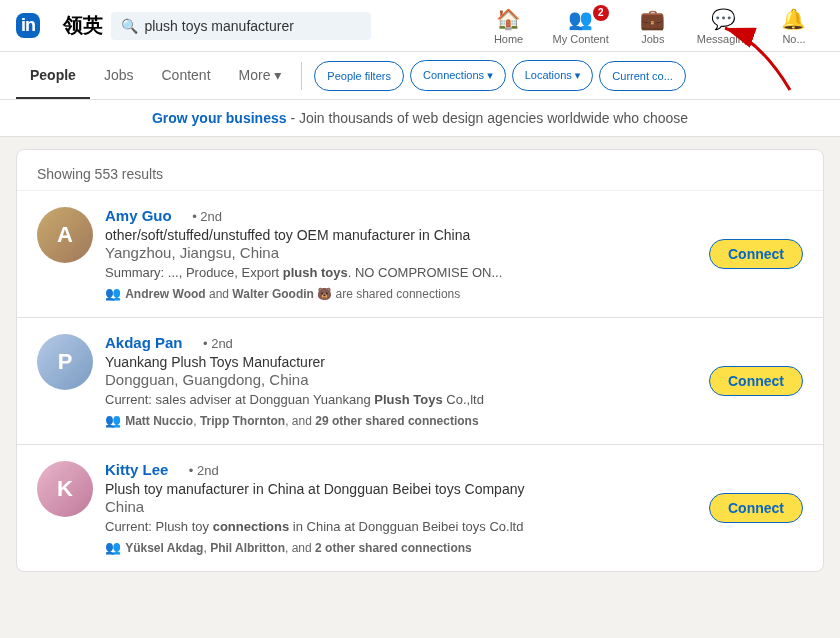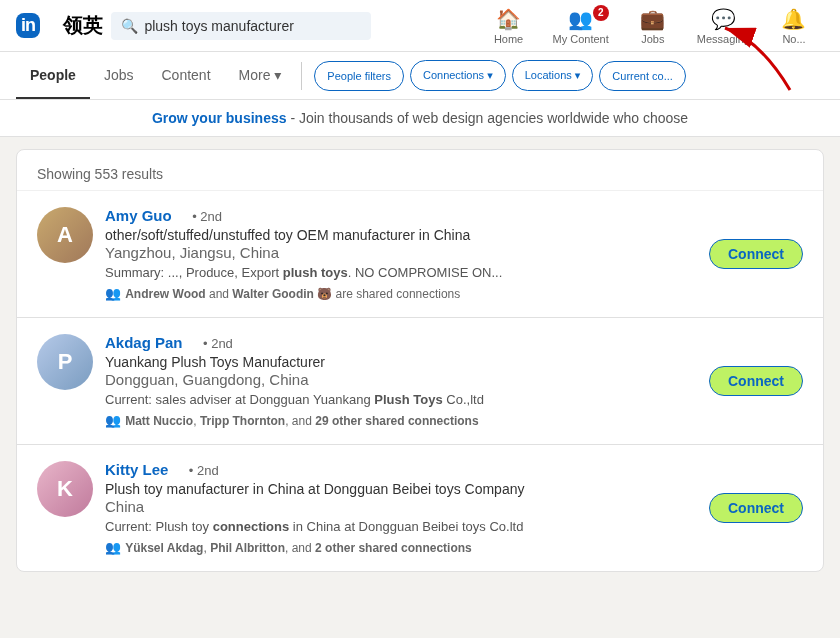--- a/index.html
+++ b/index.html
@@ -220,21 +220,21 @@
       color: #666;
       margin-top: 6px;
       display: flex;
       align-items: center;
       gap: 4px;
     }
     .shared-icon { font-size: 13px; color: #666; }
     .connect-btn {
       border: 1px solid #0a66c2;
       color: #0a66c2;
-      background: #bef264;
+      background: #fde047;
       border-radius: 16px;
       padding: 6px 18px;
       font-size: 14px;
       font-weight: 600;
       cursor: pointer;
       white-space: nowrap;
       align-self: center;
       flex-shrink: 0;
     }
   </style>

